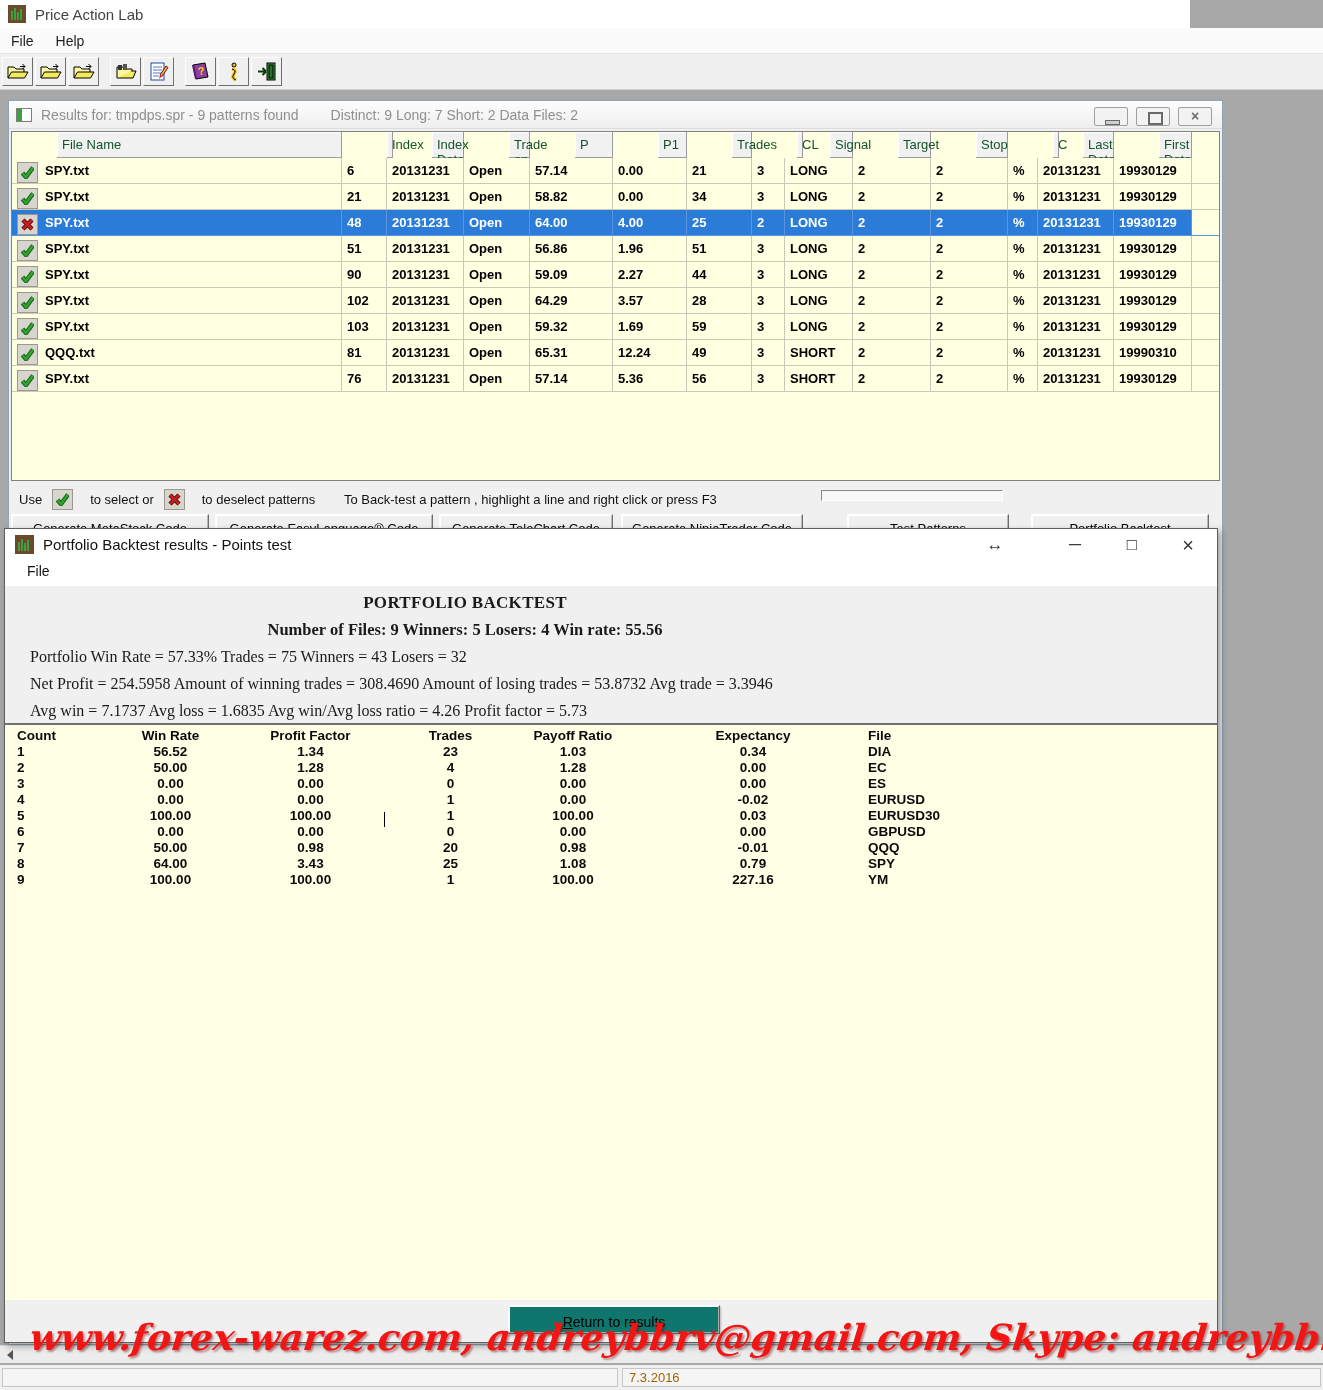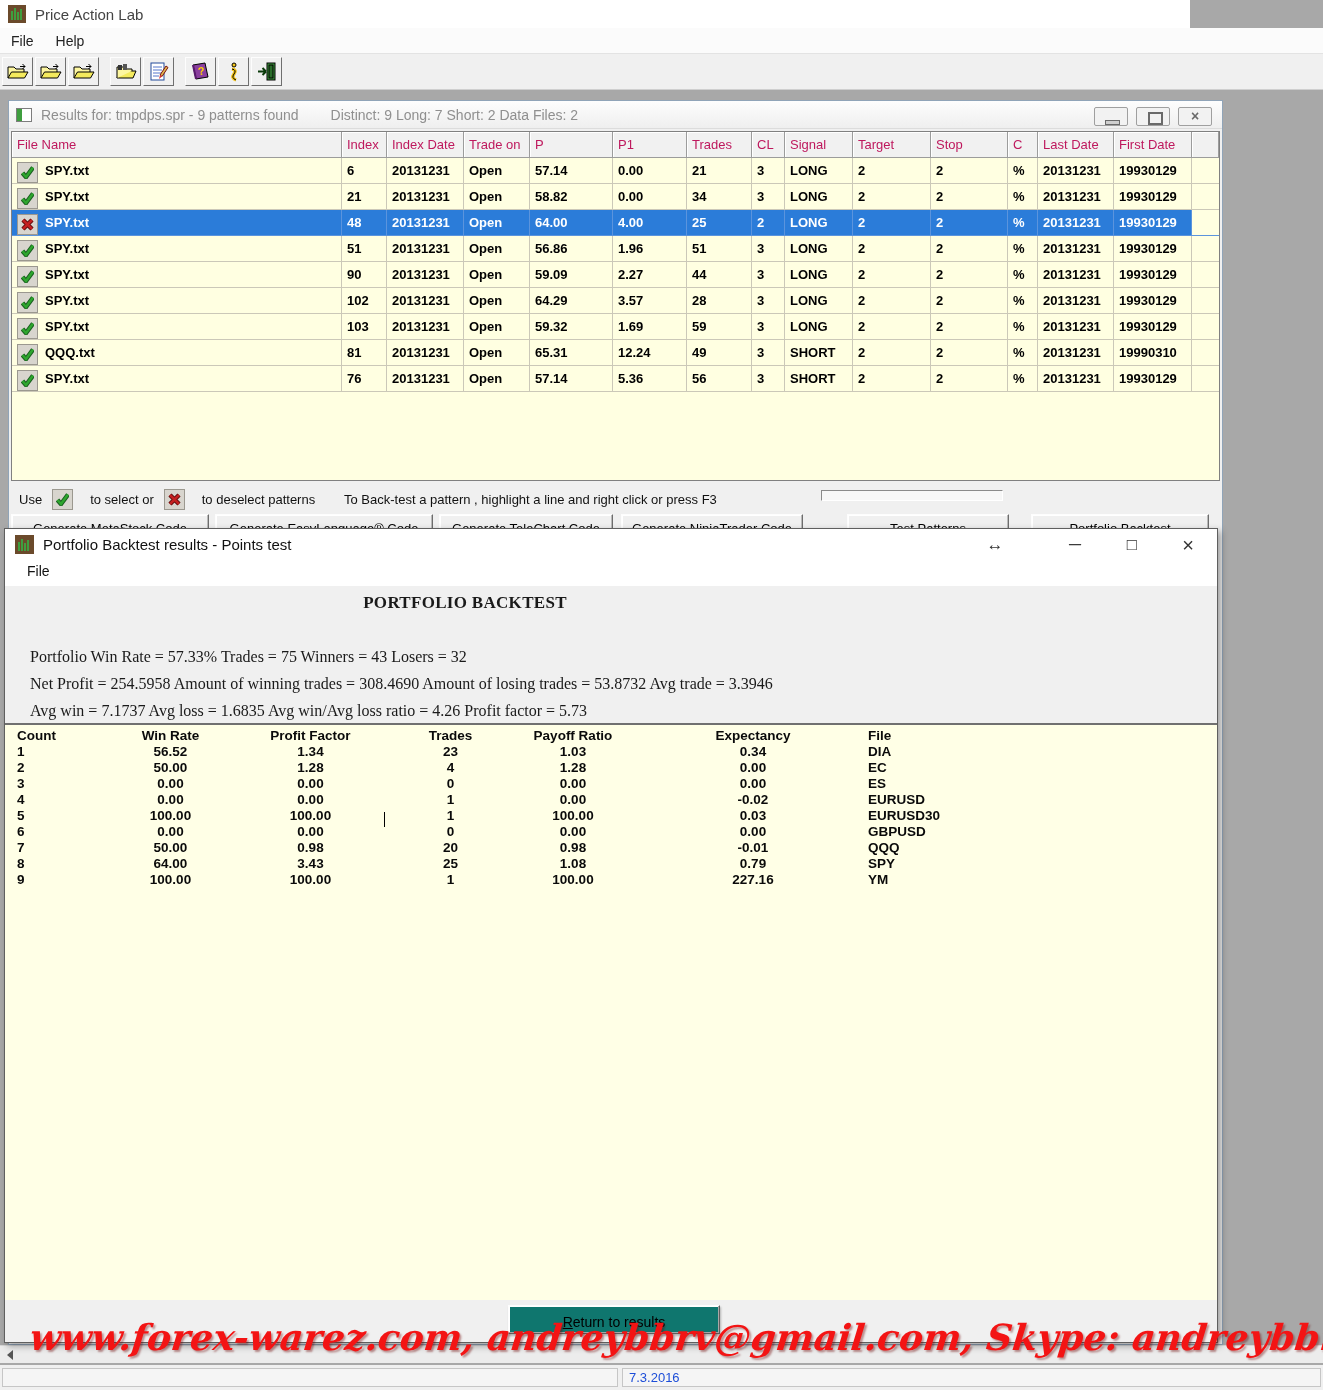--- a/index.html
+++ b/index.html
@@ -31,21 +31,21 @@
   .rw-title .ic { margin-left:7px; margin-right:9px; width:16px; height:14px; background:#fff; border:1px solid #7d7d7d; position:relative; }
   .rw-title .ic::before { content:""; position:absolute; left:0; top:0; width:5px; height:100%; background:#3f9e3f; }
   .rw-title .stats { margin-left:32px; }
   .rw-ctrls { position:absolute; right:10px; top:6px; display:flex; gap:8px; }
   .cbtn { width:34px; height:19px; background:#f2f2f2; border:1px solid #9f9f9f; border-radius:2px; position:relative; }
   .cbtn.min::after{content:"";position:absolute;left:10px;top:12px;width:13px;height:3px;border:1px solid #6a6a6a;background:#cfcfcf;}
   .cbtn.max::after{content:"";position:absolute;left:11px;top:4px;width:11px;height:9px;border:2px solid #6a6a6a;}
   .cbtn.cls { font-size:14px; color:#6a6a6a; text-align:center; line-height:16px; font-weight:bold; }
   .rtable { position:absolute; left:2px; top:30px; width:1209px; height:350px; border:1px solid #808080; background:#ffffe1; overflow:hidden; }
   .rgrid { display:grid; grid-template-columns:330px 45px 77px 66px 83px 74px 65px 33px 68px 78px 77px 30px 76px 78px 1fr; }
-  .rhead .rcell { background:#f1f1f1; border-right:1px solid #9c9c9c; border-bottom:1px solid #9c9c9c; box-shadow:inset 1px 1px 0 #ffffff; font-size:13px; padding:5px 0 0 5px; height:26px; color:#be185d; }
+  .rhead .rcell { background:#f1f1f1; border-right:1px solid #9c9c9c; border-bottom:1px solid #9c9c9c; box-shadow:inset 1px 1px 0 #ffffff; font-size:13px; padding:5px 0 0 5px; height:26px; color:#14532d;margin-left:45px; }
   .rrow { height:26px;font-weight:bold; }
   .rrow .rcell { font-size:13px; height:26px; line-height:25px; padding-left:5px; border-right:1px solid #cbc8b8; border-bottom:1px solid #cbc8b8; background:#ffffe1; overflow:hidden; white-space:nowrap; }
   .rrow .rcell.cfill { border-right:none; }
   .rowicon { display:inline-flex; align-items:center; justify-content:center; width:21px; height:21px; background:#d8d5ce; border:1px solid #9b988f; margin:1px 7px 0 0; vertical-align:middle; }
   .rrow.sel .rcell { background:var(--sel); color:#fff; border-right-color:#5b94dd; border-bottom-color:#5b94dd; }
   .rrow.sel .rcell.cfill { background:#ffffe1; }
   .hdr-signal { color:var(--sigred); }
   .legend { position:absolute; left:10px; top:387px; display:flex; align-items:center; font-size:13px; color:#111; }
   .legend .gap { width:10px; }
   .hint { position:absolute; left:335px; top:391px; font-size:13px; color:#111; }
@@ -71,21 +71,21 @@
   .bcell.af { text-align:left; }
   .caret { position:absolute; left:379px; top:283px; width:1px; height:15px; background:#000; }
   .bw-bottom { position:absolute; left:0; top:771px; width:1212px; height:42px; background:#f0f0f0; }
   .retbtn { position:absolute; left:503px; top:5px; width:212px; height:29px; background:#0f766e; border:1px solid; border-color:#fdfdfd #5f5f5f #5f5f5f #fdfdfd; box-shadow:inset -1px -1px 0 #a8a8a8, inset 1px 1px 0 #ffffff, 1px 2px 2px rgba(0,0,0,.25); font-size:14px; text-align:center; padding-top:5px; }
   
   .watermark { position:absolute; left:30px; top:1316px; width:1262px; text-align:center; font-family:"DejaVu Serif", serif; font-style:italic; font-weight:bold; font-size:36px; color:var(--wmred); white-space:nowrap; transform:skewX(-6deg); text-shadow:2px 2px 2px rgba(110,0,0,.4); z-index:60; }
   .hscroll { position:absolute; left:0; top:1345px; width:1323px; height:18px; background:#ececec; border-top:1px solid #d7d7d7; z-index:5; }
   .hs-left { position:absolute; left:1px; top:1px; width:17px; height:15px; background:#ececec; display:flex; align-items:center; justify-content:center; }
   .hs-left::after { content:""; width:0; height:0; border-top:5px solid transparent; border-bottom:5px solid transparent; border-right:6px solid #555; }
   .statusbar { position:absolute; left:0; top:1365px; width:1323px; height:25px; background:#f0f0f0; z-index:5; }
-  .spanel { position:absolute; top:3px; height:19px; background:#f5f5f5; border:1px solid #c6c6c6; font-size:13px; color:#1d4ed8; line-height:17px; }
+  .spanel { position:absolute; top:3px; height:19px; background:#f5f5f5; border:1px solid #c6c6c6; font-size:13px; color:#a16207; line-height:17px; }
   .sp1 { left:2px; width:616px; }
   .sp2 { left:622px; width:699px; padding-left:6px; }
   svg { display:block; }
 </style>
 </head>
 <body>
 
 <div class="titlebar">
   <span class="app-icon">
       <i></i>
@@ -456,20 +456,21 @@
     <span class="bw-ctrl" style="left:1055px">─</span>
     <span class="bw-ctrl" style="left:1112px">□</span>
     <span class="bw-ctrl" style="left:1168px; font-size:20px">×</span>
   </div>
   <div class="bw-menu">
     <span>File</span>
   </div>
 
   <div class="bw-summary">
     <div class="bw-centerblock bw-h1">PORTFOLIO BACKTEST</div>
+    <div class="bw-centerblock bw-h2">Number of Files: 9   Winners: 5   Losers: 4   Win rate: 55.56</div>
     <div class="bw-line" style="top:62px">Portfolio Win Rate = 57.33%  Trades = 75  Winners = 43  Losers = 32</div>
     <div class="bw-line" style="top:89px">Net Profit = 254.5958  Amount of winning trades = 308.4690   Amount of losing trades = 53.8732   Avg trade = 3.3946</div>
     <div class="bw-line" style="top:116px">Avg win = 7.1737  Avg loss = 1.6835   Avg win/Avg loss ratio = 4.26  Profit factor = 5.73</div>
   </div>
 
   <div class="bw-table">
     <div class="bgrid" id="bthead">
         <div class="bcell a0">Count</div>
         <div class="bcell ac">Win Rate</div>
         <div class="bcell ac">Profit Factor</div>

